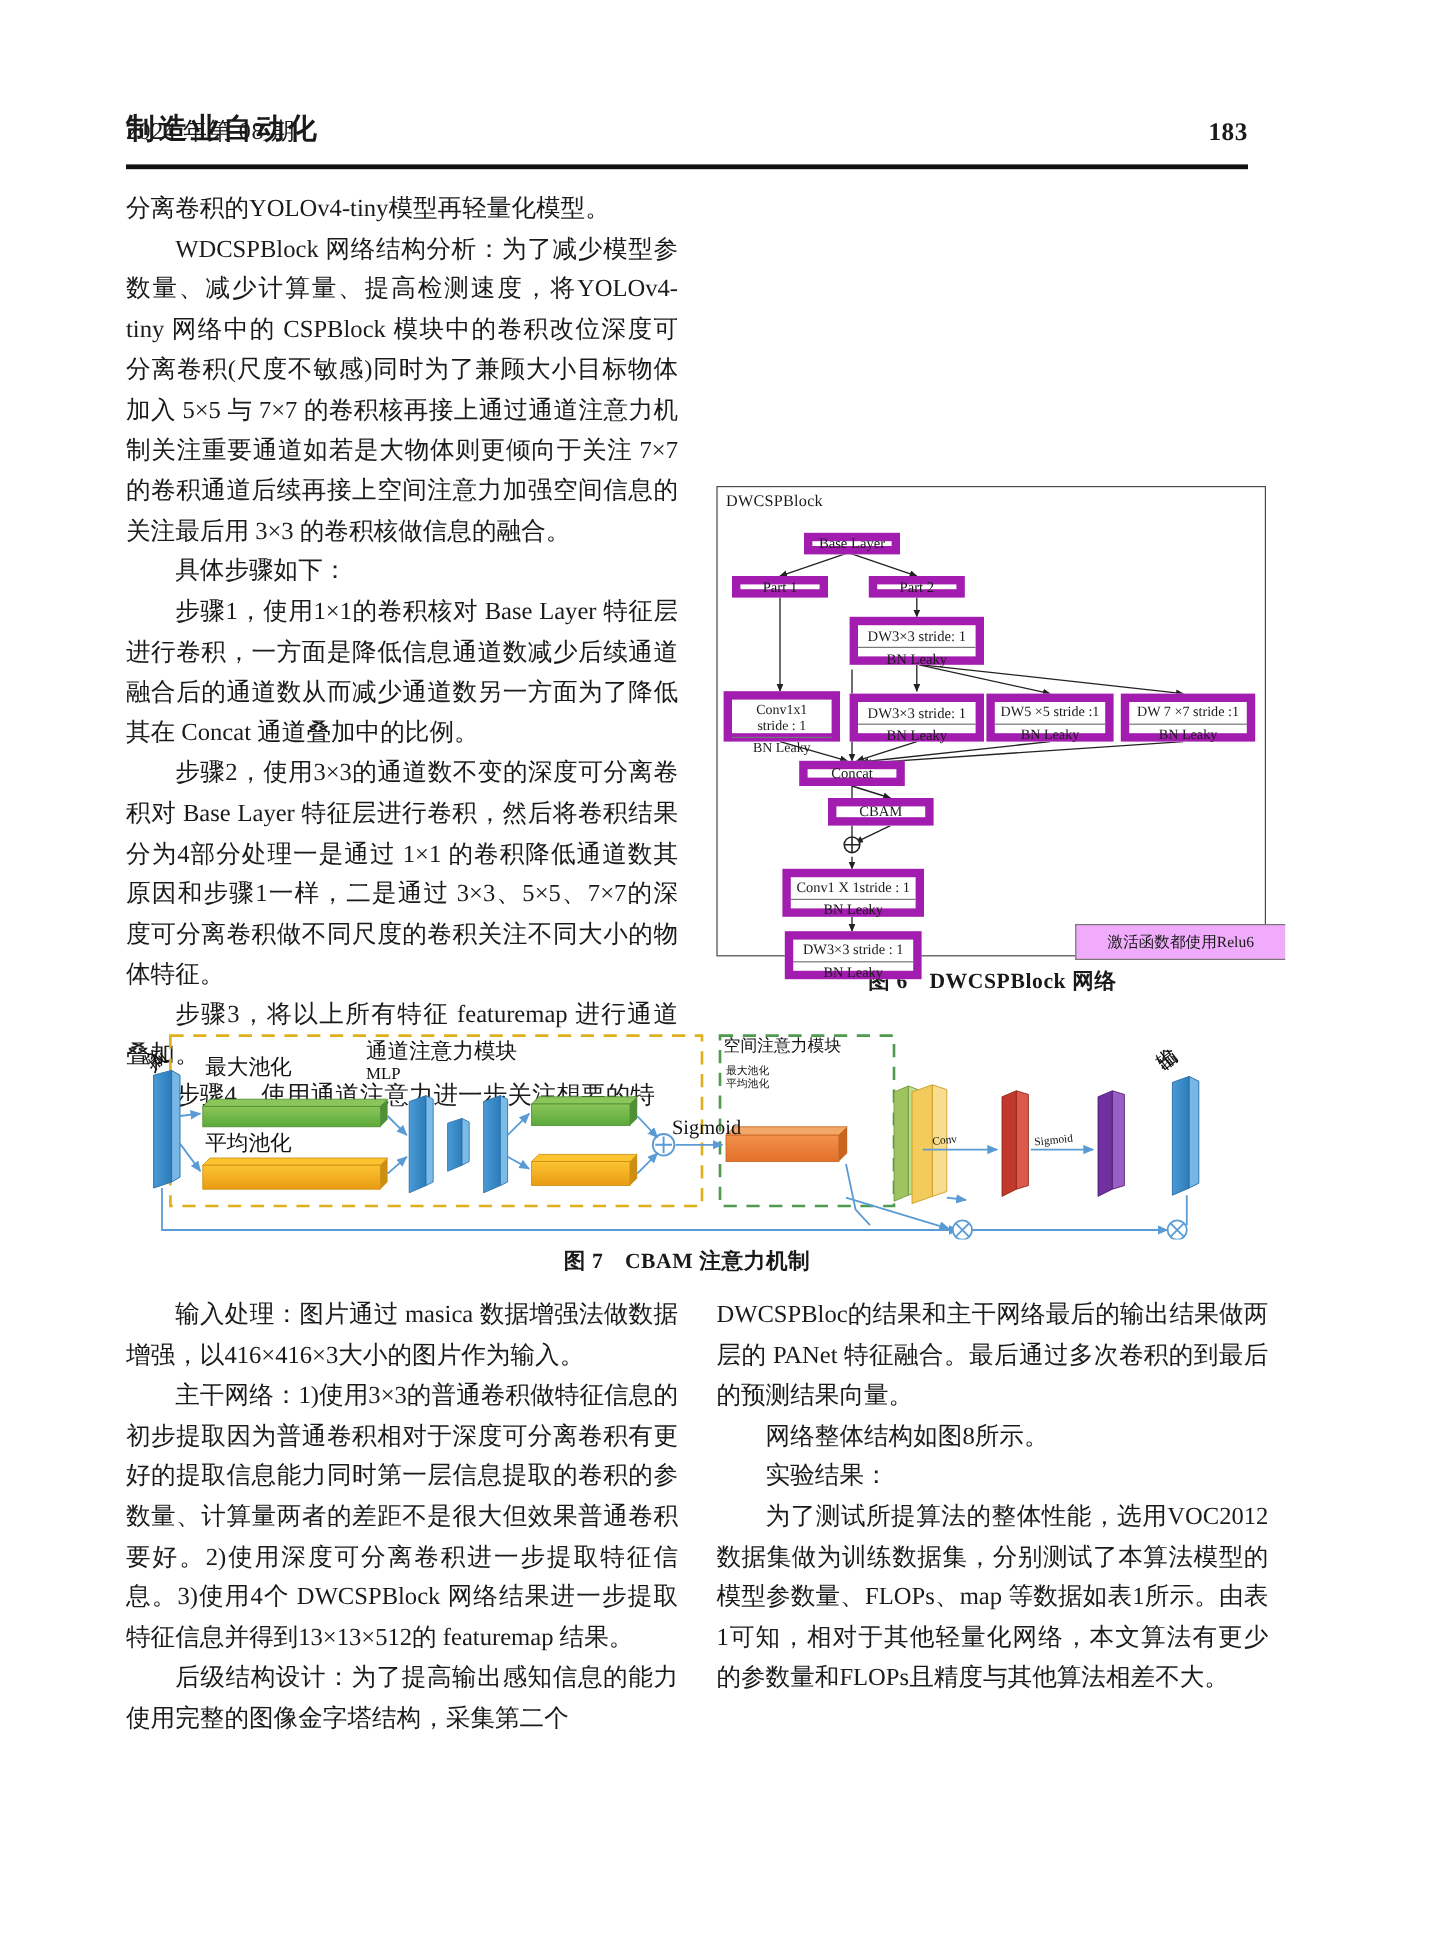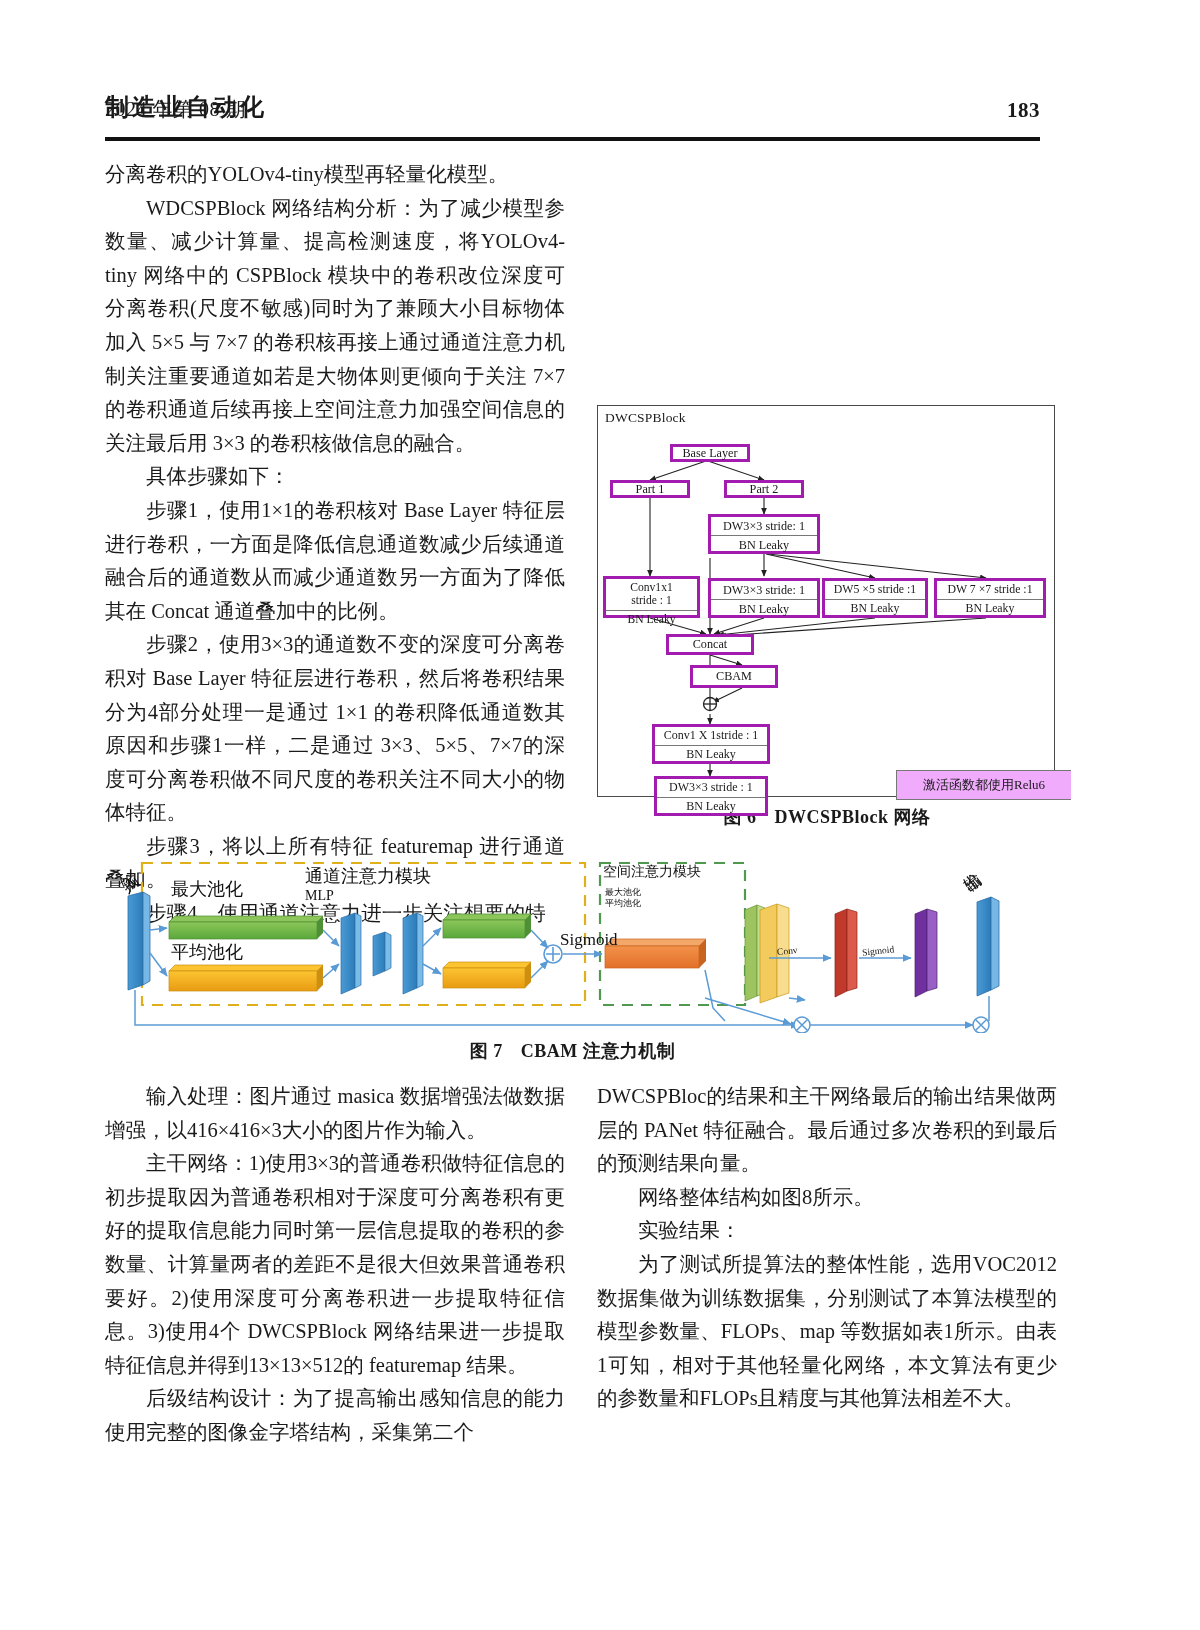--- a/index.html
+++ b/index.html
@@ -88,21 +88,21 @@
     position: absolute;
     left: 7px;
     top: 4px;
     font-size: 13.5px;
     font-family: "Liberation Serif", serif;
     letter-spacing: 0.2px;
   }
   .nbox {
     position: absolute;
     box-sizing: border-box;
-    border: 3px solid #a21caf;
+    border: 7px solid #a21caf;
     background: #fff;
     font-size: 12.2px;
     text-align: center;
     font-family: "Liberation Serif", serif;
     display: flex;
     align-items: center;
     justify-content: center;
     line-height: 1.15;
     white-space: nowrap;
   }

